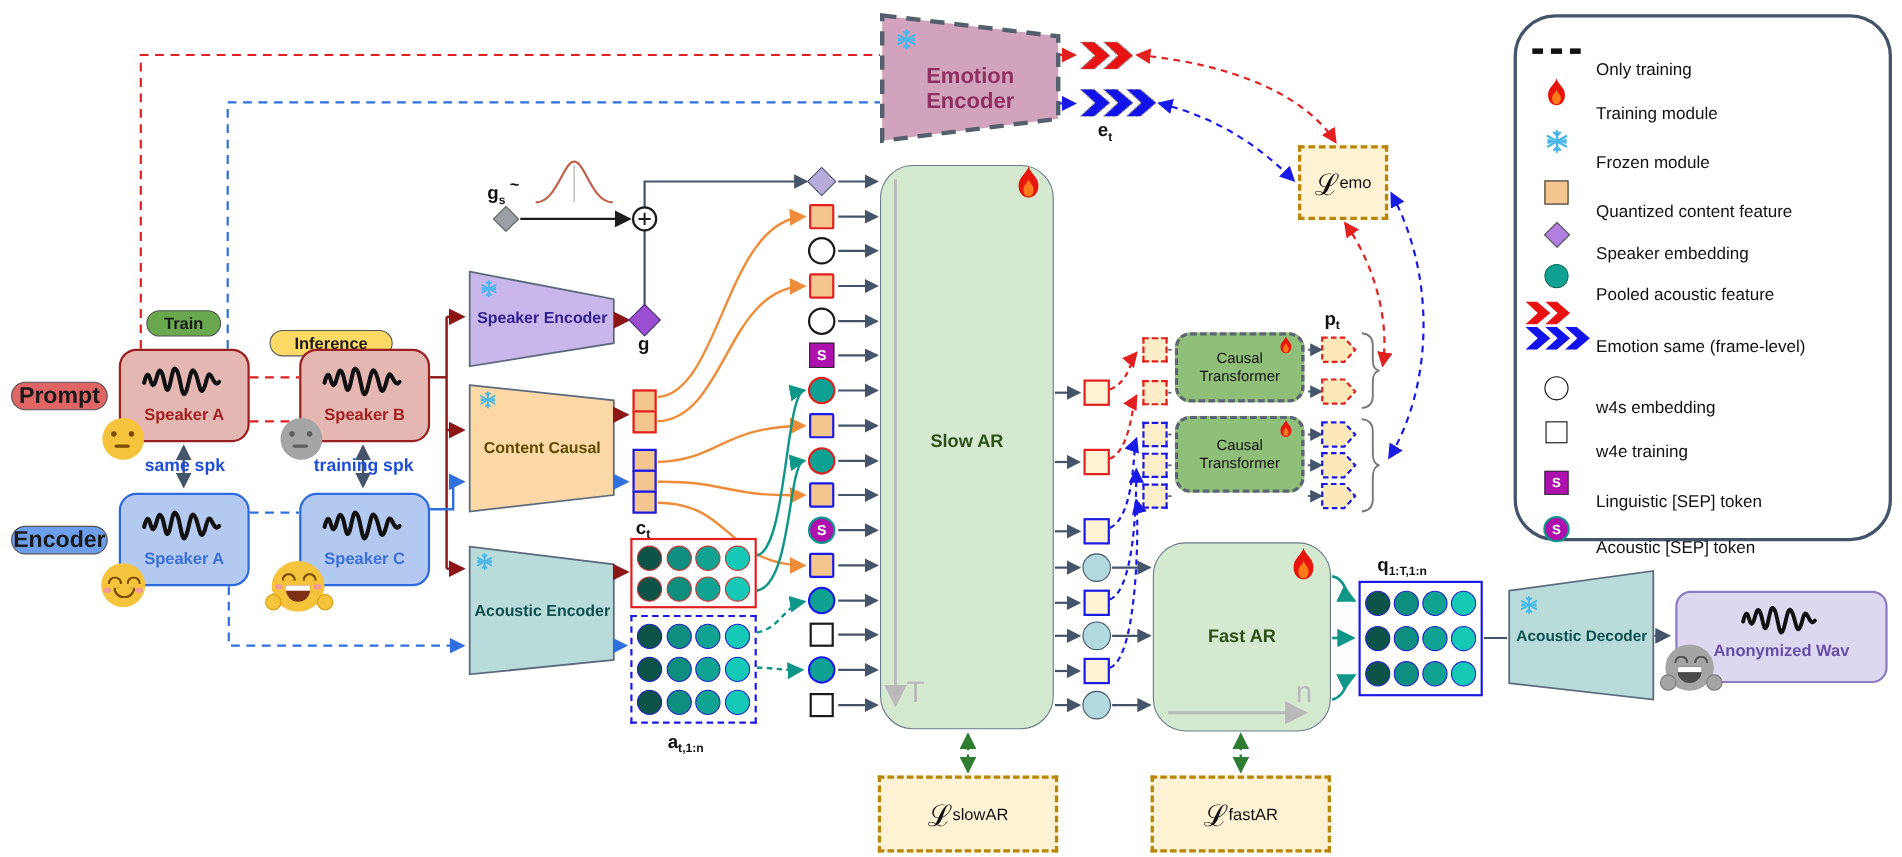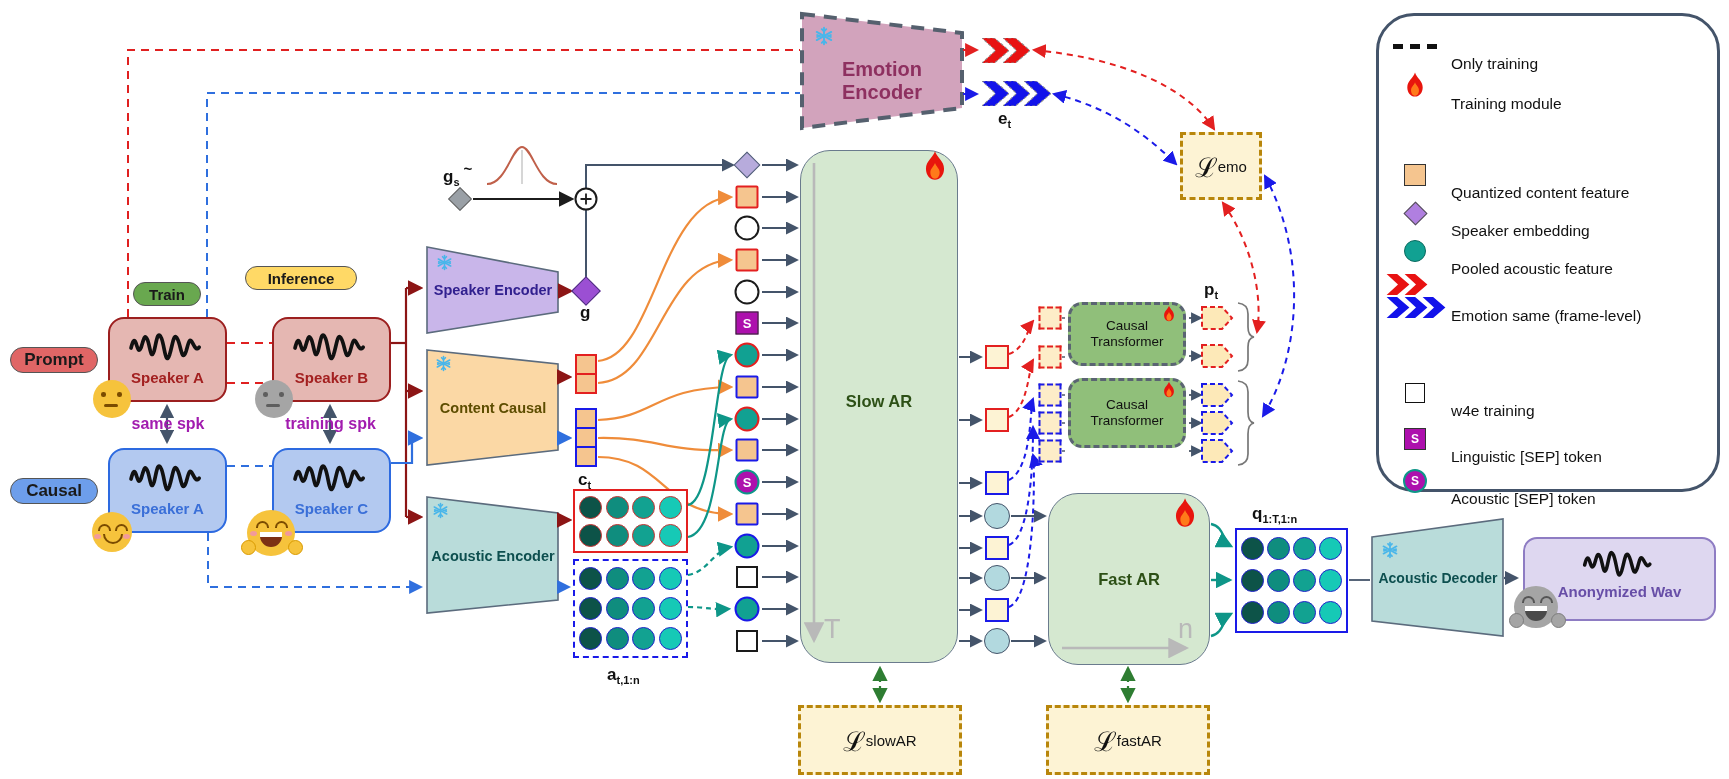--- a/index.html
+++ b/index.html
@@ -2,29 +2,29 @@
 <html><head>
 <meta charset="utf-8">
 <style>
   html,body{margin:0;padding:0;background:#fff;}
   body{width:1729px;height:779px;overflow:hidden;font-family:"Liberation Sans",sans-serif;}
   #fig{position:relative;width:1729px;height:779px;background:#fff;}
   svg.layer{position:absolute;left:0;top:0;pointer-events:none;}
   .abs{position:absolute;box-sizing:border-box;}
   
   .pill{display:flex;align-items:center;justify-content:center;border-radius:14px;border:1.6px solid #555;
-        font-weight:bold;font-size:17px;color:#1a1a1a;}
+        font-weight:bold;font-size:21px;color:#1a1a1a;}
   
   .spkbox{border-radius:16px;display:flex;flex-direction:column;align-items:center;justify-content:flex-start;padding-top:6px;}
   .spkbox.prompt{background:#e5b7b2;border:2.6px solid #9c1f1f;}
   .spkbox.source{background:#b3c9f0;border:2.6px solid #2d6ae0;}
   .spkname{font-weight:bold;font-size:15px;margin-top:-2px;}
   .spkbox.prompt .spkname{color:#a32020;}
   .spkbox.source .spkname{color:#3a6fd8;}
-  .rel{font-weight:bold;font-size:16px;color:#a21caf;text-align:center;}
+  .rel{font-weight:bold;font-size:16px;color:#1d4ed8;text-align:center;}
   
   .modlab{font-weight:bold;text-align:center;line-height:1.15;}
   
   .arbox{background:#d5e8d0;border:1.6px solid #6a7b8d;border-radius:30px;}
   .arlab{font-weight:bold;font-size:16.5px;color:#2d5016;text-align:center;}
   .axischar{font-size:27px;color:#b9b9b9;font-weight:normal;}
   
   .ctbox{background:#90bf7a;border:3.5px dashed #5a6472;border-radius:14px;display:flex;align-items:center;justify-content:center;}
   .ctbox .ctlab{font-size:13.5px;color:#111;text-align:center;line-height:1.2;width:100px;}
   
@@ -296,26 +296,26 @@
         <path d="M-15,-11 H5 L15,0 L5,11 H-15 Z" transform="translate(1217,395)" fill="#fde9b8" stroke="#1a1ae8" stroke-width="2" stroke-dasharray="5,3"></path>
         <path d="M-15,-11 H5 L15,0 L5,11 H-15 Z" transform="translate(1217,423)" fill="#fde9b8" stroke="#1a1ae8" stroke-width="2" stroke-dasharray="5,3"></path>
         <path d="M-15,-11 H5 L15,0 L5,11 H-15 Z" transform="translate(1217,451)" fill="#fde9b8" stroke="#1a1ae8" stroke-width="2" stroke-dasharray="5,3"></path>
       </g>
 </svg>
 
 <div class="abs pill" style="left:10px;top:347px;width:88px;height:26px;background:#e06666;">
       <span>Prompt</span>
     </div>
 <div class="abs pill" style="left:10px;top:478px;width:88px;height:26px;background:#6d9eeb;">
-      <span>Causal</span>
+      <span>Encoder</span>
     </div>
 <div class="abs pill" style="left:133px;top:282px;width:68px;height:24px;background:#69a84f;font-size:15px;">
       <span>Train</span>
     </div>
-<div class="abs pill" style="left:245px;top:266px;width:112px;height:24px;background:#ffd966;font-size:15px;">
+<div class="abs pill" style="left:245px;top:300px;width:112px;height:24px;background:#ffd966;font-size:15px;">
       <span>Inference</span>
     </div>
 
 <div class="abs spkbox prompt" style="left:108px;top:317px;width:119px;height:85px;">
   <svg width="86" height="46">
         <use href="#wavef" width="86" height="46"></use>
       </svg>
   <div class="spkname">Speaker A</div>
 </div>
 <div class="abs spkbox prompt" style="left:272px;top:317px;width:119px;height:85px;">
@@ -488,20 +488,28 @@
         <span class="llab">Only training</span>
       </div>
       <div class="lrow" style="top: 53px;">
         <span class="licon">
           <span><svg width="22" height="27">
               <use href="#fire" width="22" height="27"></use>
             </svg></span>
         </span>
         <span class="llab">Training module</span>
       </div>
+      <div class="lrow" style="top: 98px;">
+        <span class="licon">
+          <span><svg width="23" height="23">
+              <use href="#snow" width="23" height="23"></use>
+            </svg></span>
+        </span>
+        <span class="llab">Frozen module</span>
+      </div>
       <div class="lrow" style="top: 142px;">
         <span class="licon">
           <span style="width: 20px; height: 20px; background: rgb(245, 197, 143); border: 1.6px solid rgb(51, 51, 51); display: inline-block;"></span>
         </span>
         <span class="llab">Quantized content feature</span>
       </div>
       <div class="lrow" style="top: 218px;">
         <span class="licon">
           <span style="width: 20px; height: 20px; border-radius: 50%; background: rgb(17, 161, 146); border: 1.6px solid rgb(11, 107, 96); display: inline-block;"></span>
         </span>
@@ -521,20 +529,26 @@
                 <use href="#chev" x="20" y="1" width="24" height="21"></use>
               </g>
               <g fill="#1212ea">
                 <use href="#chev" x="2" y="24" width="24" height="21"></use>
                 <use href="#chev" x="20" y="24" width="24" height="21"></use>
                 <use href="#chev" x="38" y="24" width="24" height="21"></use>
               </g>
             </svg></span>
         </span>
         <span class="llab">Emotion same (frame-level)</span>
+      </div>
+      <div class="lrow" style="top: 320px;">
+        <span class="licon">
+          <span style="width: 20px; height: 20px; border-radius: 50%; background: rgb(255, 255, 255); border: 1.8px solid rgb(17, 17, 17); display: inline-block;"></span>
+        </span>
+        <span class="llab">w4s embedding</span>
       </div>
       <div class="lrow" style="top: 360px;">
         <span class="licon">
           <span style="width: 18px; height: 18px; background: rgb(255, 255, 255); border: 1.8px solid rgb(17, 17, 17); display: inline-block;"></span>
         </span>
         <span class="llab">w4e training</span>
       </div>
       <div class="lrow" style="top: 406px;">
         <span class="licon">
           <span style="width: 20px; height: 20px; background: rgb(173, 16, 173); border: 1.6px solid rgb(51, 51, 51); color: rgb(255, 255, 255); font-weight: bold; font-size: 12px; display: flex; align-items: center; justify-content: center;">S</span>

